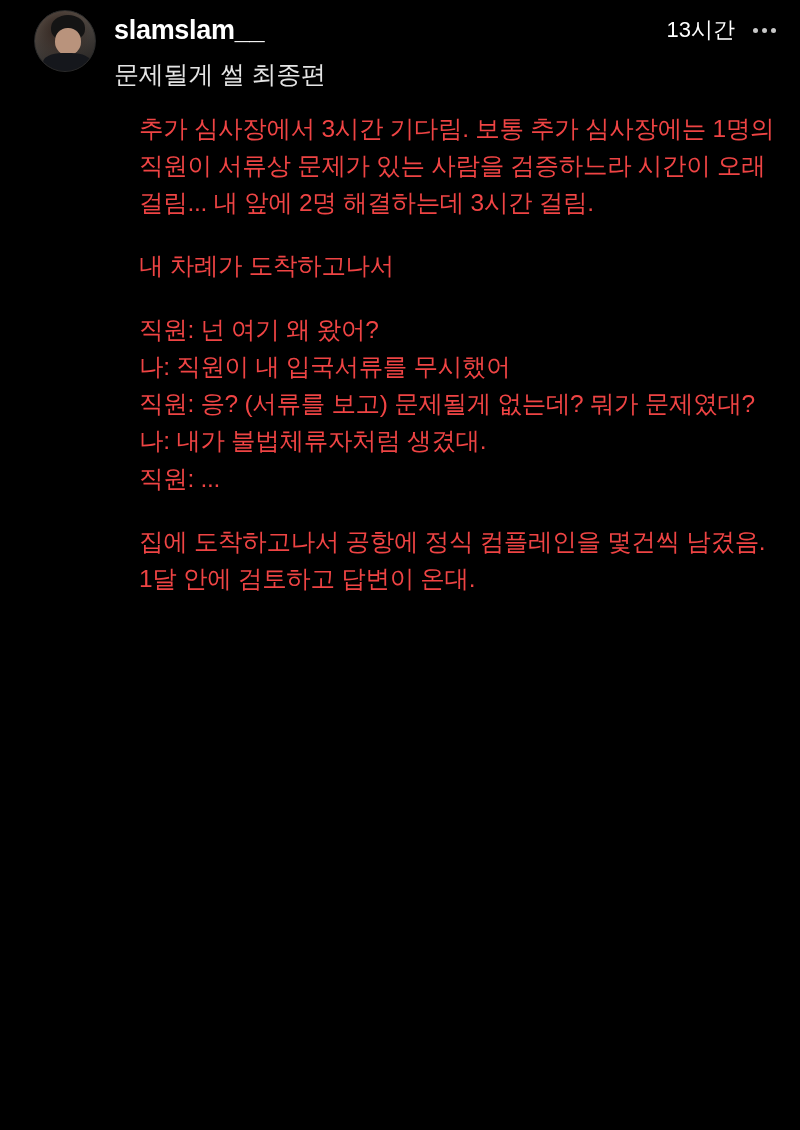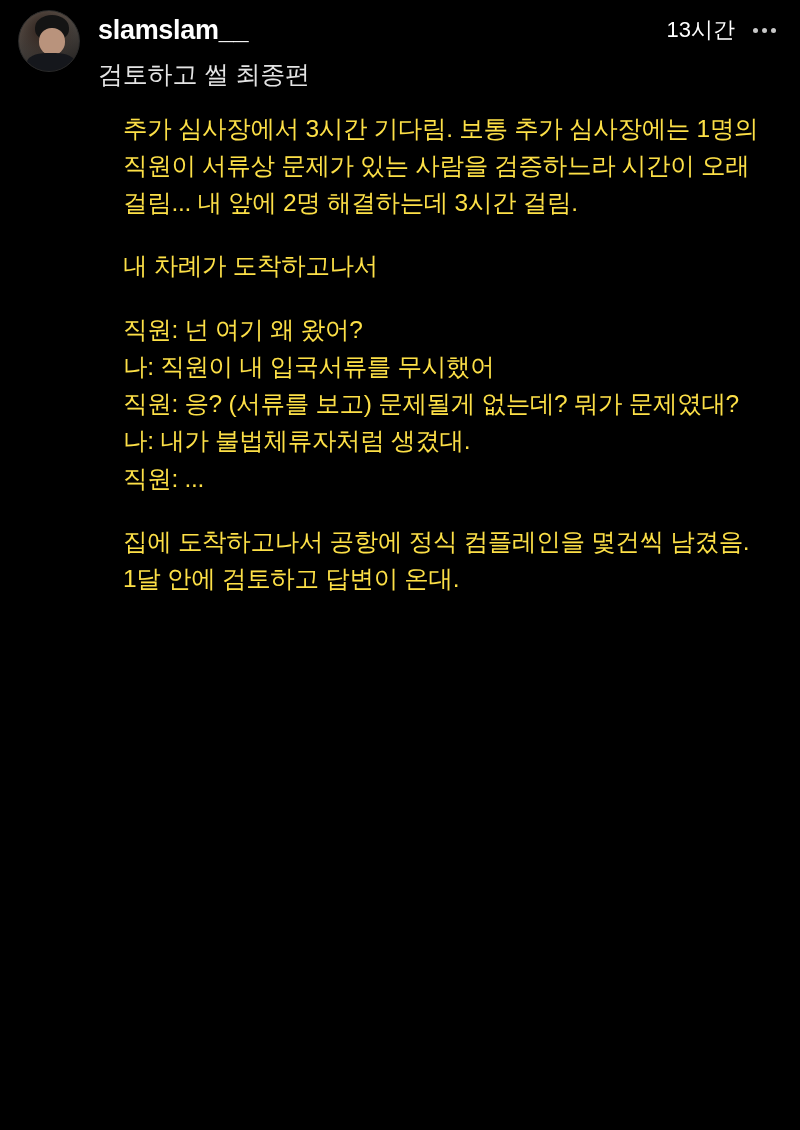--- a/index.html
+++ b/index.html
@@ -14,20 +14,21 @@
     font-family: "Liberation Sans", "DejaVu Sans", sans-serif;
     color: #e8e8e8;
   }
 
   .post {
     width: 800px;
     height: 1130px;
     background: #000000;
     box-sizing: border-box;
     position: relative;
+    padding-left: 16px;
   }
 
   .header {
     display: flex;
     align-items: flex-start;
     padding: 10px 18px 0 18px;
     box-sizing: border-box;
   }
 
   .avatar {
@@ -129,21 +130,21 @@
   }
 
   .body-wrap {
     padding: 18px 18px 0 123px;
     box-sizing: border-box;
   }
 
   .para {
     font-size: 24.5px;
     line-height: 1.52;
-    color: #fde047;
+    color: #ef4444;
     letter-spacing: -0.3px;
     margin: 0 0 26px 0;
     white-space: pre-wrap;
     word-break: keep-all;
   }
   .para:last-child { margin-bottom: 0; }
 </style>
 </head>
 <body>
 
@@ -162,21 +163,21 @@
         <div class="username">slamslam__</div>
         <div class="meta">
           <div class="timestamp">13시간</div>
           <div class="more-icon">
             <i></i>
             <i></i>
             <i></i>
           </div>
         </div>
       </div>
-      <div class="subtitle">검토하고 썰 최종편</div>
+      <div class="subtitle">문제될게 썰 최종편</div>
     </div>
 
   </div>
 
   <div class="body-wrap">
     <p class="para">추가 심사장에서 3시간 기다림. 보통 추가 심사장에는 1명의 직원이 서류상 문제가 있는 사람을 검증하느라 시간이 오래 걸림... 내 앞에 2명 해결하는데 3시간 걸림.</p>
     <p class="para">내 차례가 도착하고나서</p>
     <p class="para">직원: 넌 여기 왜 왔어?
 나: 직원이 내 입국서류를 무시했어
 직원: 응? (서류를 보고) 문제될게 없는데? 뭐가 문제였대?

